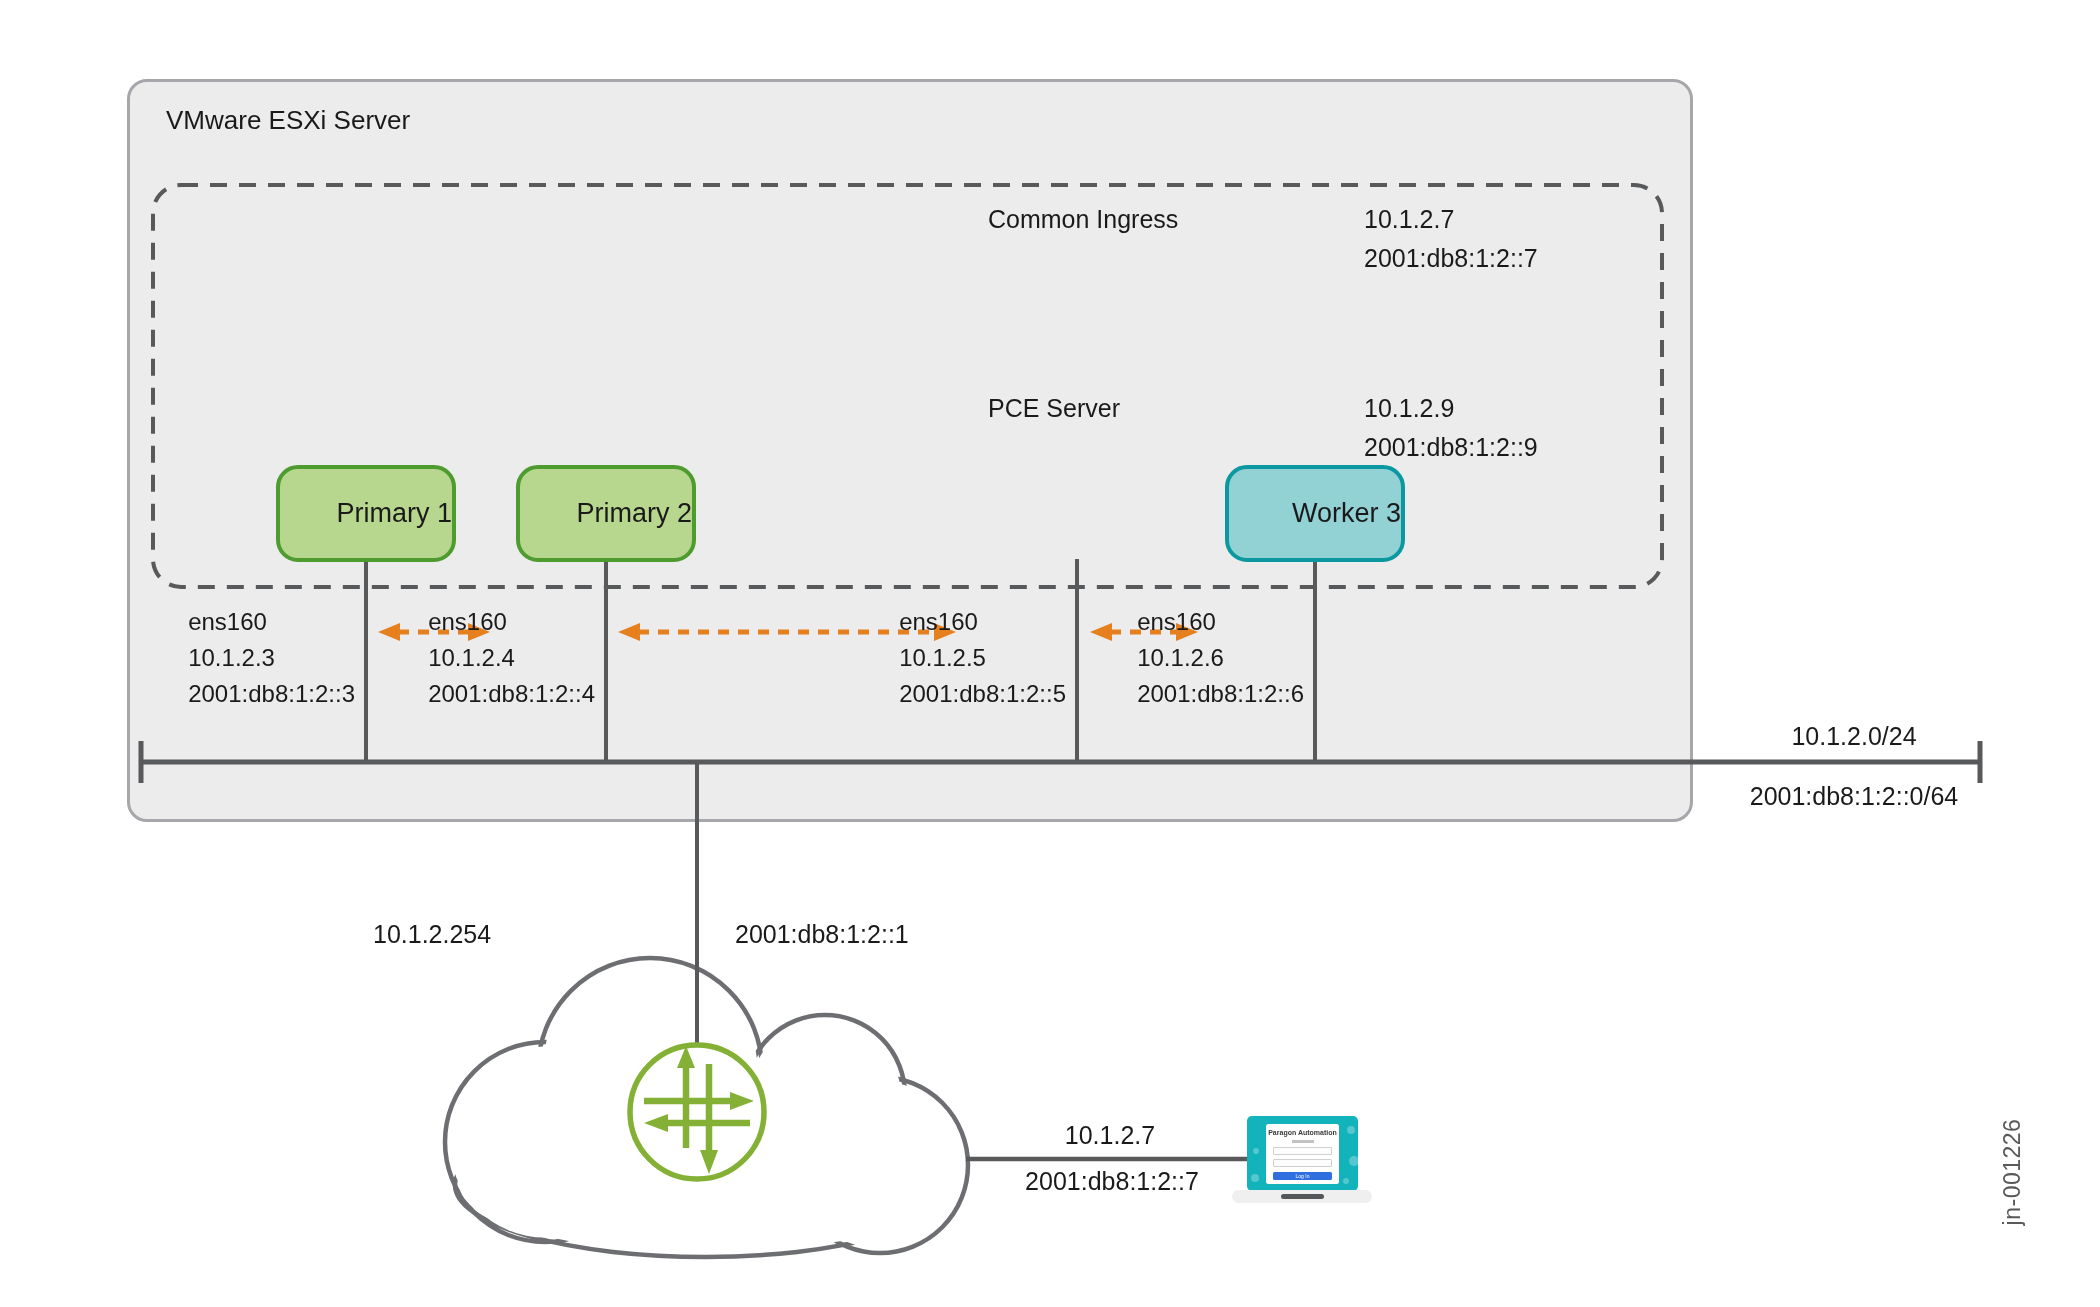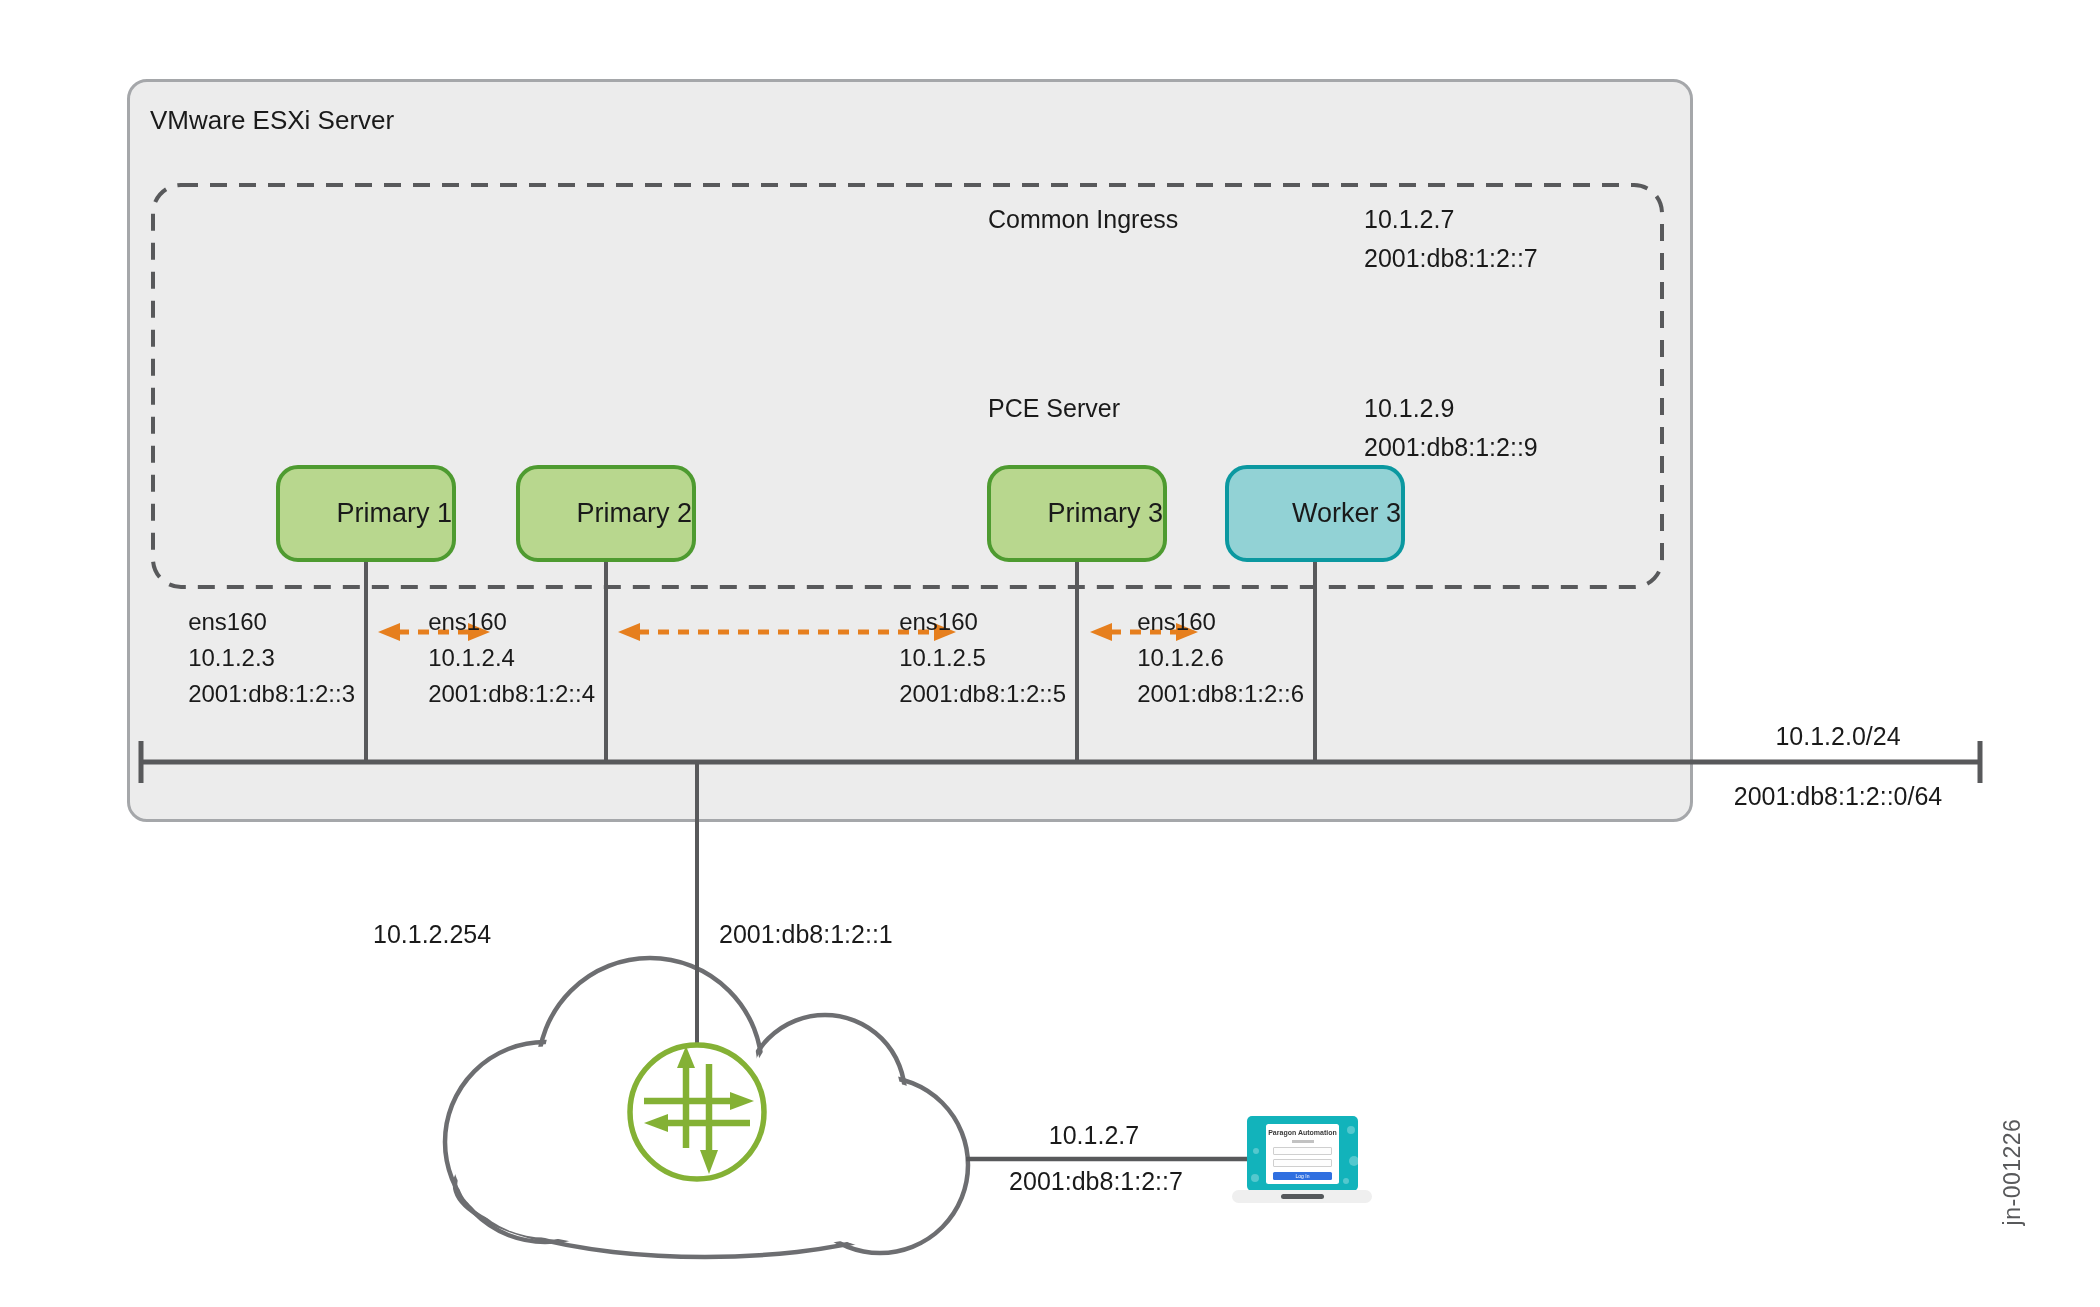--- a/index.html
+++ b/index.html
@@ -10,21 +10,21 @@
   }
   .abs{position:absolute;}
   
   .esxi-box{
     left:127px;top:79px;width:1566px;height:743px;
     background:#ececec;border:3.5px solid #a5a7aa;border-radius:20px;
     box-sizing:border-box;
   }
   .esxi-title{left:150px;top:105px;font-size:26px;color:#1a1a1a;white-space:nowrap;}
   svg.layer{position:absolute;left:0;top:0;z-index:2;}
-  .fg{z-index:3;}
+  .fg{z-index:3;margin-left:16px;}
   
   .svc-row{left:988px;width:680px;display:flex;z-index:3;gap:26px;}
   .svc-name{width:350px;font-size:25px;line-height:39px;white-space:nowrap;}
   .svc-vals{font-size:25px;line-height:39px;white-space:nowrap;}
   
   .node{
     top:465px;width:180px;height:97px;border-radius:22px;box-sizing:border-box;
     display:flex;align-items:center;justify-content:flex-end;
     font-size:27px;z-index:3;
   }
@@ -160,23 +160,20 @@
       <div>10.1.2.9</div>
       <div>2001:db8:1:2::9</div>
     </div>
   </div>
 
   <div class="abs node primary" style="left:276px">
     <span>Primary 1</span>
   </div>
   <div class="abs node primary" style="left:516px">
     <span>Primary 2</span>
-  </div>
-  <div class="abs node primary" style="left:987px">
-    <span>Primary 3</span>
   </div>
   <div class="abs node worker" style="left:1225px">
     <span>Worker 3</span>
   </div>
 
   <div class="abs if-stack" style="right:1745px">
     <div>ens160</div>
     <div>10.1.2.3</div>
     <div>2001:db8:1:2::3</div>
   </div>

